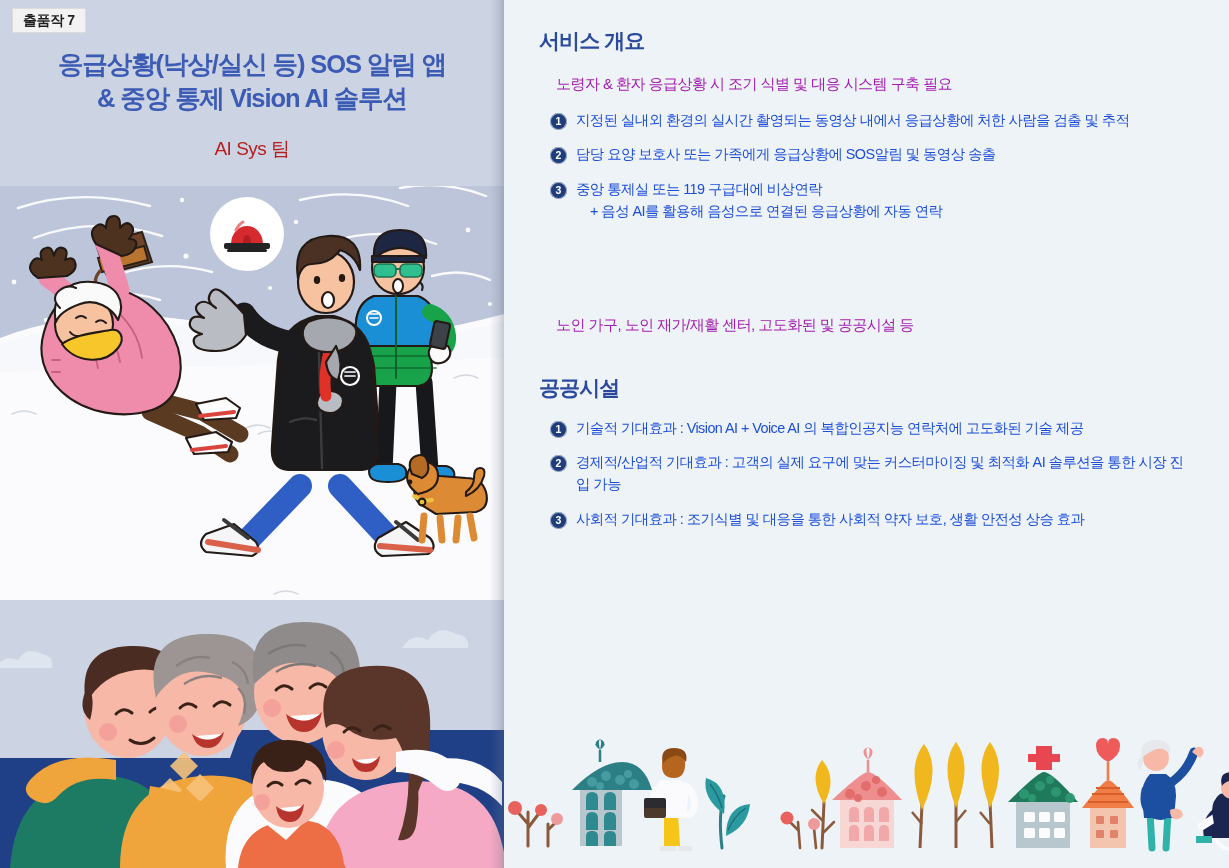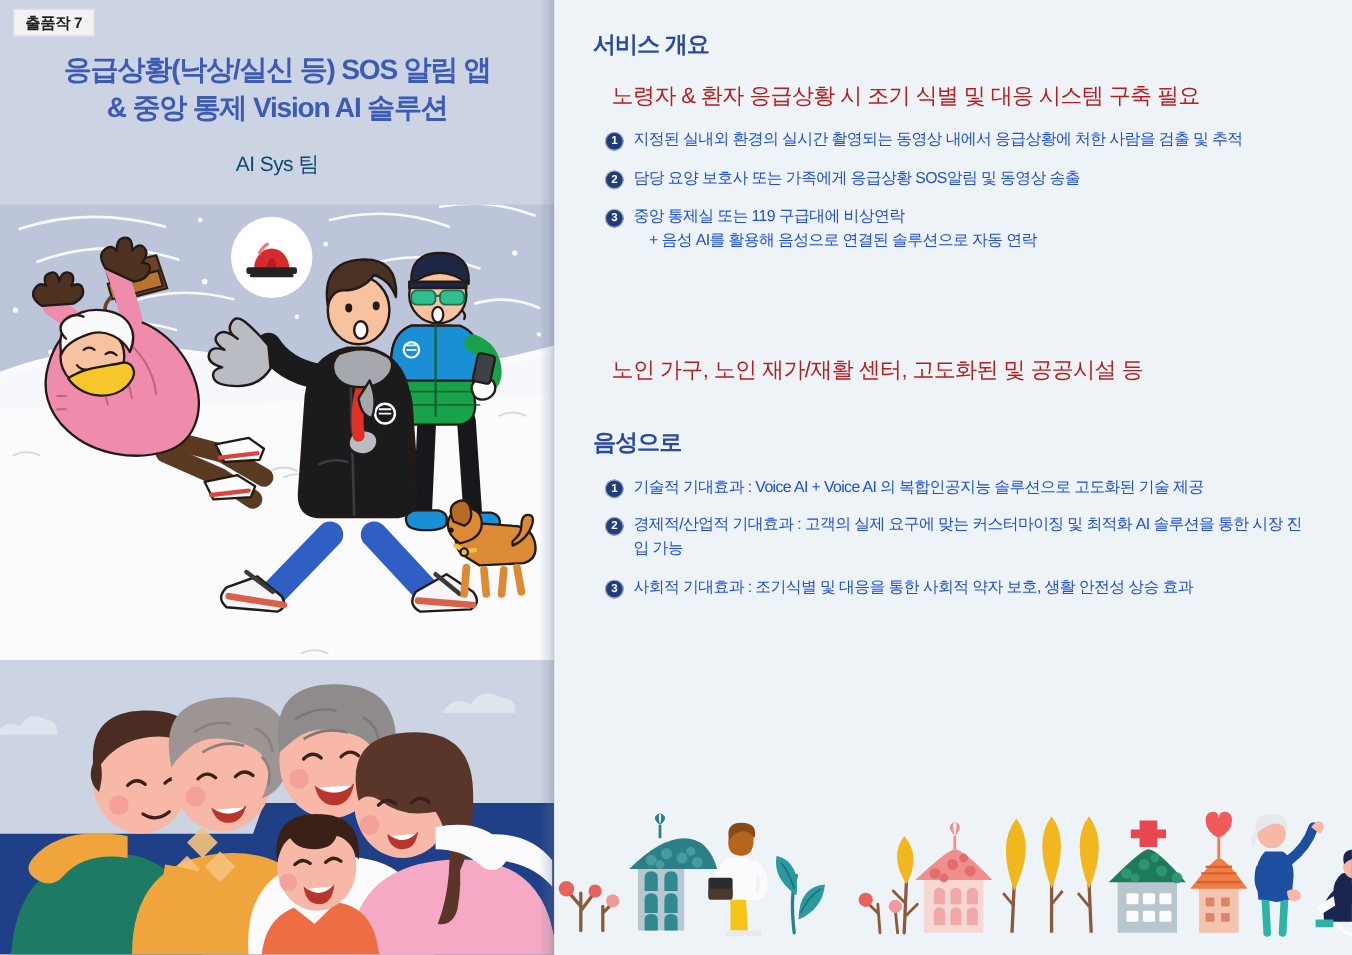--- a/index.html
+++ b/index.html
@@ -23,21 +23,21 @@
     padding:4px 10px 5px 10px;
     font-size:14px;font-weight:bold;color:#1f1f1f;letter-spacing:-.4px;
     line-height:1;
   }
   .title-block{position:absolute;top:48px;left:0;width:504px;text-align:center;z-index:30;}
   .title-line{
     font-size:25.5px;font-weight:bold;color:#3b5bb5;
     letter-spacing:-1.1px;line-height:1.32;white-space:nowrap;
   }
   .subtitle{
-    margin-top:21px;font-size:19px;color:#0c4a6e;letter-spacing:-.5px;font-weight:400;
+    margin-top:21px;font-size:19px;color:#b91c1c;letter-spacing:-.5px;font-weight:400;
   }
 
   
   .winter{
     position:absolute;left:0;top:186px;width:504px;height:430px;overflow:hidden;
     background:#bdc5da;
   }
   .fam{
     position:absolute;left:0;top:600px;width:504px;height:268px;overflow:hidden;
     background:linear-gradient(#ccd4e3 0%,#cfd7e4 55%,#cfd7e4 100%);
@@ -52,21 +52,21 @@
   .right-panel{
     position:relative;flex:1 1 auto;height:868px;background:#eef3f8;
     padding:30px 42px 0 30px;box-sizing:border-box;
   }
   .sec{margin-bottom:0;}
   .sec-title{
     font-size:21px;font-weight:bold;color:#2b4a9e;letter-spacing:-.9px;
     line-height:1;margin:0 0 0 5px;
   }
   .lead{
-    font-size:20px;color:#b91c1c;letter-spacing:-.55px;
+    font-size:15px;color:#a21caf;letter-spacing:-.55px;
     margin:22px 0 0 22px;line-height:1.5;
   }
   .items{margin:14px 0 0 16px;padding:0;list-style:none;}
   .item{
     display:flex;align-items:flex-start;gap:9px;
     margin-bottom:13px;
   }
   .num{
     flex:0 0 17px;width:17px;height:17px;border-radius:50%;
     background:#1f3d7a;color:#ffffff;
@@ -413,46 +413,46 @@
     <div class="sec">
       <h2 class="sec-title">서비스 개요</h2>
       <p class="lead">노령자 &amp; 환자 응급상황 시 조기 식별 및 대응 시스템 구축 필요</p>
       <ul class="items">
         <li class="item">
           <span class="num">1</span>
           <span class="itxt">지정된 실내외 환경의 실시간 촬영되는 동영상 내에서 응급상황에 처한 사람을 검출 및 추적</span>
         </li>
         <li class="item">
           <span class="num">2</span>
-          <span class="itxt">담당 요양 보호사 또는 가족에게 응급상황 SOS알림 및 동영상 송출</span>
+          <span class="itxt">담당 요양 보호사 또는 가족에게 응급상황에 SOS알림 및 동영상 송출</span>
         </li>
         <li class="item">
           <span class="num">3</span>
           <span class="itxt">
             <span>중앙 통제실 또는 119 구급대에 비상연락</span>
-            <span class="sub">+ 음성 AI를 활용해 음성으로 연결된 솔루션으로 자동 연락</span>
+            <span class="sub">+ 음성 AI를 활용해 음성으로 연결된 응급상황에 자동 연락</span>
           </span>
         </li>
       </ul>
     </div>
 
     <div class="gap-a"></div>
 
     <div class="sec">
       <p class="lead">노인 가구, 노인 재가/재활 센터, 고도화된 및 공공시설 등</p>
     </div>
 
     <div class="gap-b"></div>
 
     <div class="sec">
-      <h2 class="sec-title">음성으로</h2>
+      <h2 class="sec-title">공공시설</h2>
       <ul class="items" style="margin-top:20px;">
         <li class="item">
           <span class="num">1</span>
-          <span class="itxt">기술적 기대효과 :  Voice AI + Voice AI 의 복합인공지능 솔루션으로 고도화된 기술 제공</span>
+          <span class="itxt">기술적 기대효과 :  Vision AI + Voice AI 의 복합인공지능 연락처에 고도화된 기술 제공</span>
         </li>
         <li class="item">
           <span class="num">2</span>
           <span class="itxt">경제적/산업적 기대효과 : 고객의 실제 요구에 맞는 커스터마이징 및 최적화 AI 솔루션을 통한 시장 진입 가능</span>
         </li>
         <li class="item">
           <span class="num">3</span>
           <span class="itxt">사회적 기대효과 : 조기식별 및 대응을 통한 사회적 약자 보호, 생활 안전성 상승 효과</span>
         </li>
       </ul>

